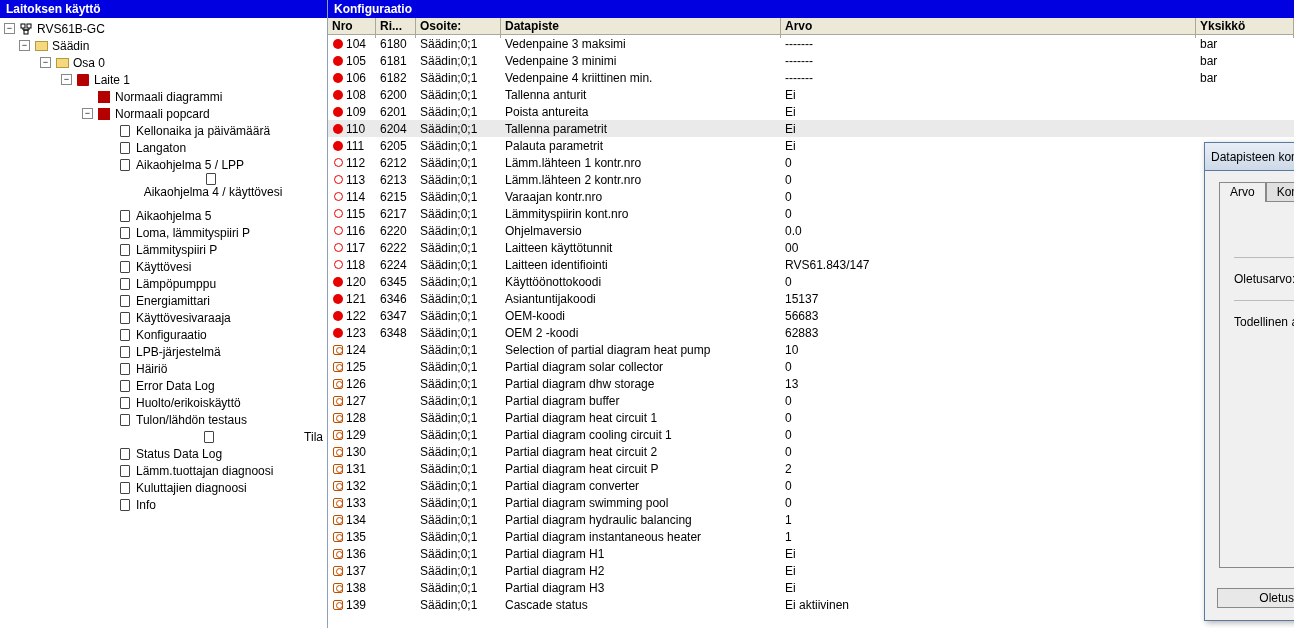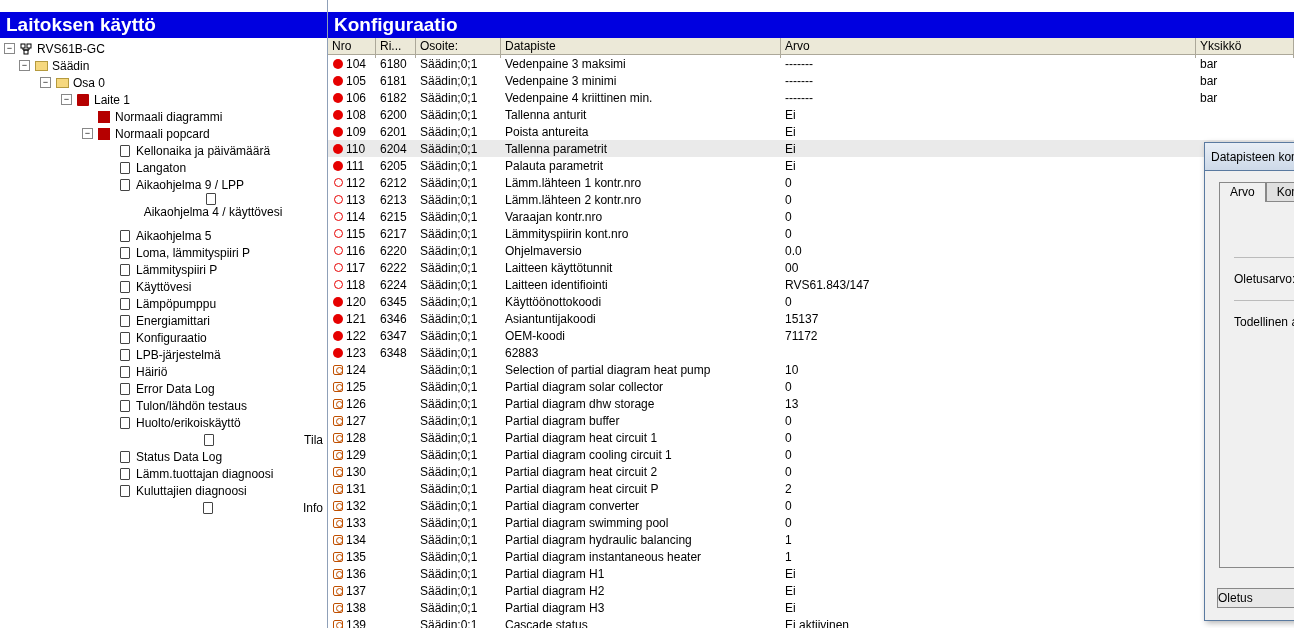--- a/index.html
+++ b/index.html
@@ -1,31 +1,31 @@
 <!DOCTYPE html>
 <html><head>
 <meta charset="utf-8">
 <style>
   * { box-sizing: border-box; margin: 0; padding: 0; font-family: "Segoe UI", Tahoma, sans-serif; font-size: 12px; }
   body { display: flex; width: 1294px; height: 628px; background: #fff; overflow: hidden; }
-  .panel-header { background: #0000e0; color: #fff; font-weight: bold; padding: 2px 6px; font-size: 19px; margin-top: 12px; }
+  .panel-header { background: #0000e0; color: #fff; font-weight: bold; padding: 2px 6px; font-size: 12px; }
   .left-panel { width: 328px; display: flex; flex-direction: column; border-right: 1px solid #8fa0b8; }
   .tree { flex: 1; overflow-y: auto; padding: 2px 4px; background: #fff; }
   .tree-row { display: flex; align-items: center; height: 17px; white-space: nowrap; cursor: default; }
   .tree-toggle { width: 11px; height: 11px; border: 1px solid #888; display: inline-flex; align-items: center; justify-content: center; font-size: 9px; line-height: 1; margin-right: 4px; color: #000; }
   .tree-icon { width: 14px; height: 12px; display: inline-flex; margin-right: 4px; align-items: center; justify-content: center; }
   .folder { background: #f6d87e; border: 1px solid #b59a3e; width: 13px; height: 10px; }
   .device { width: 12px; height: 12px; }
   .page-icon { width: 10px; height: 12px; border: 1px solid #444; background: #fff; border-radius: 1px; }
   .tree-label { color: #000; }
   .right-panel { flex: 1; display: flex; flex-direction: column; position: relative; }
   .grid { flex: 1; display: flex; flex-direction: column; overflow: hidden; }
   .grid-header, .grid-row { display: flex; align-items: center; height: 17px; }
   .grid-header { background: #ece9d8; border-bottom: 1px solid #aca899; }
-  .grid-header .cell { border-right: 1px solid #aca899; padding: 12px 4px; height: 100%; display: flex; align-items: center; color: #000; }
+  .grid-header .cell { border-right: 1px solid #aca899; padding: 12px 4px; height: 100%; display: flex; align-items: center; color: #000; font-weight: bold; }
   .grid-body { overflow-y: auto; flex: 1; }
   .grid-row .cell { padding: 0 4px; height: 100%; display: flex; align-items: center; color: #000; }
   .grid-row.selected { background: #eaeaea; }
   .c-nro { width: 48px; }
   .c-ri  { width: 40px; }
   .c-os  { width: 85px; }
   .c-dp  { width: 280px; }
   .c-arvo{ width: 415px; }
   .c-yk  { flex: 1; }
   .ind { width: 12px; height: 12px; display: inline-flex; margin-right: 2px; align-items: center; justify-content: center; }
@@ -38,21 +38,21 @@
   .dialog-title { height: 28px; background: linear-gradient(#e8eef6,#cdd9e8); display: flex; align-items: center; padding: 0 6px; color: #000; border-bottom: 1px solid #5a7aa0; }
   .dialog-body { flex:1; padding: 10px 14px; }
   .tabs { display:flex; }
   .tab { border: 1px solid #888; border-bottom: none; padding: 2px 10px; background: #f0f0f0; position: relative; top: 1px; z-index: 2; }
   .tab.inactive { background: #e0e0e0; z-index: 0; border-bottom: 1px solid #888; }
   .tab-area { border: 1px solid #888; height: 368px; background: #f0f0f0; padding: 14px; margin-top: -1px; }
   .field-row { display:flex; align-items:center; margin-bottom: 6px; }
   .field-label { width: 100px; }
   .divider { border-top: 1px solid #bbb; margin: 14px 0; }
   .dialog-buttons { display:flex; padding: 8px 12px 12px; gap:8px; }
-  .btn { border: 1px solid #888; background: #e8e8e8; padding: 2px 0; width: 78px; text-align:left; cursor: default; }
+  .btn { border: 1px solid #888; background: #e8e8e8; padding: 2px 0; width: 78px; text-align:right; cursor: default; }
 </style>
 </head>
 <body>
 
 <div class="left-panel">
   <div class="panel-header">Laitoksen käyttö</div>
   <div class="tree">
     <div class="tree-row">
       <span class="tree-toggle">−</span>
       <span class="tree-icon">
@@ -119,21 +119,21 @@
           <span class="tree-icon">
             <span class="page-icon"></span>
           </span>
           <span class="tree-label">Langaton</span>
         </div>
         <div class="tree-row" style="padding-left: 99px;">
           <span style="width:15px;display:inline-block"></span>
           <span class="tree-icon">
             <span class="page-icon"></span>
           </span>
-          <span class="tree-label">Aikaohjelma 9 / LPP</span>
+          <span class="tree-label">Aikaohjelma 5 / LPP</span>
         </div>
         <div class="tree-row" style="padding-left: 99px; flex-direction: column;">
           <span style="width:15px;display:inline-block"></span>
           <span class="tree-icon">
             <span class="page-icon"></span>
           </span>
           <span class="tree-label">Aikaohjelma 4 / käyttövesi</span>
         </div>
         <div class="tree-row" style="padding-left: 99px; margin-top: 17px;">
           <span style="width:15px;display:inline-block"></span>
@@ -175,20 +175,27 @@
           <span class="tree-icon">
             <span class="page-icon"></span>
           </span>
           <span class="tree-label">Energiamittari</span>
         </div>
         <div class="tree-row" style="padding-left: 99px;">
           <span style="width:15px;display:inline-block"></span>
           <span class="tree-icon">
             <span class="page-icon"></span>
           </span>
+          <span class="tree-label">Käyttövesivaraaja</span>
+        </div>
+        <div class="tree-row" style="padding-left: 99px;">
+          <span style="width:15px;display:inline-block"></span>
+          <span class="tree-icon">
+            <span class="page-icon"></span>
+          </span>
           <span class="tree-label">Konfiguraatio</span>
         </div>
         <div class="tree-row" style="padding-left: 99px; align-items: center;">
           <span style="width:15px;display:inline-block"></span>
           <span class="tree-icon">
             <span class="page-icon"></span>
           </span>
           <span class="tree-label">LPB-järjestelmä</span>
         </div>
         <div class="tree-row" style="padding-left: 99px;">
@@ -203,29 +210,29 @@
           <span class="tree-icon">
             <span class="page-icon"></span>
           </span>
           <span class="tree-label">Error Data Log</span>
         </div>
         <div class="tree-row" style="padding-left: 99px;">
           <span style="width:15px;display:inline-block"></span>
           <span class="tree-icon">
             <span class="page-icon"></span>
           </span>
+          <span class="tree-label">Huolto/erikoiskäyttö</span>
+        </div>
+        <div class="tree-row" style="padding-left: 99px;">
+          <span style="width:15px;display:inline-block"></span>
+          <span class="tree-icon">
+            <span class="page-icon"></span>
+          </span>
           <span class="tree-label">Tulon/lähdön testaus</span>
         </div>
-        <div class="tree-row" style="padding-left: 99px;">
-          <span style="width:15px;display:inline-block"></span>
-          <span class="tree-icon">
-            <span class="page-icon"></span>
-          </span>
-          <span class="tree-label">Huolto/erikoiskäyttö</span>
-        </div>
         <div class="tree-row" style="padding-left: 99px; justify-content: space-between;">
           <span style="width:15px;display:inline-block"></span>
           <span class="tree-icon">
             <span class="page-icon"></span>
           </span>
           <span class="tree-label">Tila</span>
         </div>
         <div class="tree-row" style="padding-left: 99px;">
           <span style="width:15px;display:inline-block"></span>
           <span class="tree-icon">
@@ -240,21 +247,21 @@
           </span>
           <span class="tree-label">Lämm.tuottajan diagnoosi</span>
         </div>
         <div class="tree-row" style="padding-left: 99px;">
           <span style="width:15px;display:inline-block"></span>
           <span class="tree-icon">
             <span class="page-icon"></span>
           </span>
           <span class="tree-label">Kuluttajien diagnoosi</span>
         </div>
-        <div class="tree-row" style="padding-left: 99px; justify-content: space-between;">
+        <div class="tree-row" style="padding-left: 99px;">
           <span style="width:15px;display:inline-block"></span>
           <span class="tree-icon">
             <span class="page-icon"></span>
           </span>
           <span class="tree-label">Info</span>
         </div>
       </div>
   </div>
 </div>
 
@@ -481,32 +488,33 @@
         <div class="grid-row">
           <div class="cell c-nro">
             <span class="ind">
               <span class="dot-red"></span>
             </span>
             <span>122</span>
           </div>
           <div class="cell c-ri">6347</div>
           <div class="cell c-os">Säädin;0;1</div>
           <div class="cell c-dp">OEM-koodi</div>
-          <div class="cell c-arvo">71172</div>
+          <div class="cell c-arvo">56683</div>
           <div class="cell c-yk"></div>
         </div>
         <div class="grid-row">
           <div class="cell c-nro">
             <span class="ind">
               <span class="dot-red"></span>
             </span>
             <span>123</span>
           </div>
           <div class="cell c-ri">6348</div>
           <div class="cell c-os">Säädin;0;1</div>
+          <div class="cell c-dp">OEM 2 -koodi</div>
           <div class="cell c-arvo">62883</div>
           <div class="cell c-yk"></div>
         </div>
         <div class="grid-row">
           <div class="cell c-nro">
             <span class="ind">
               <span class="box-db"></span>
             </span>
             <span>124</span>
           </div>

